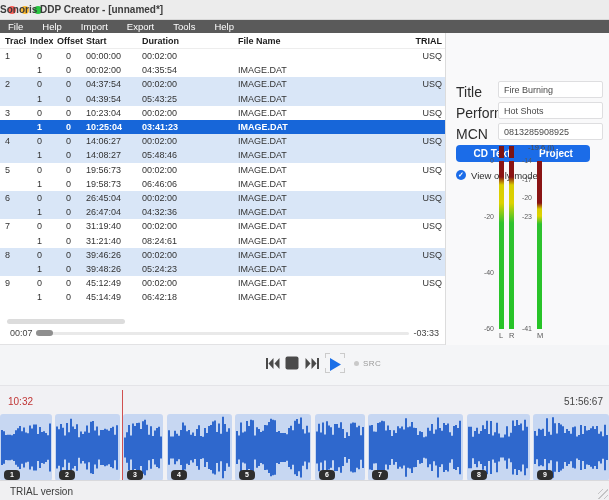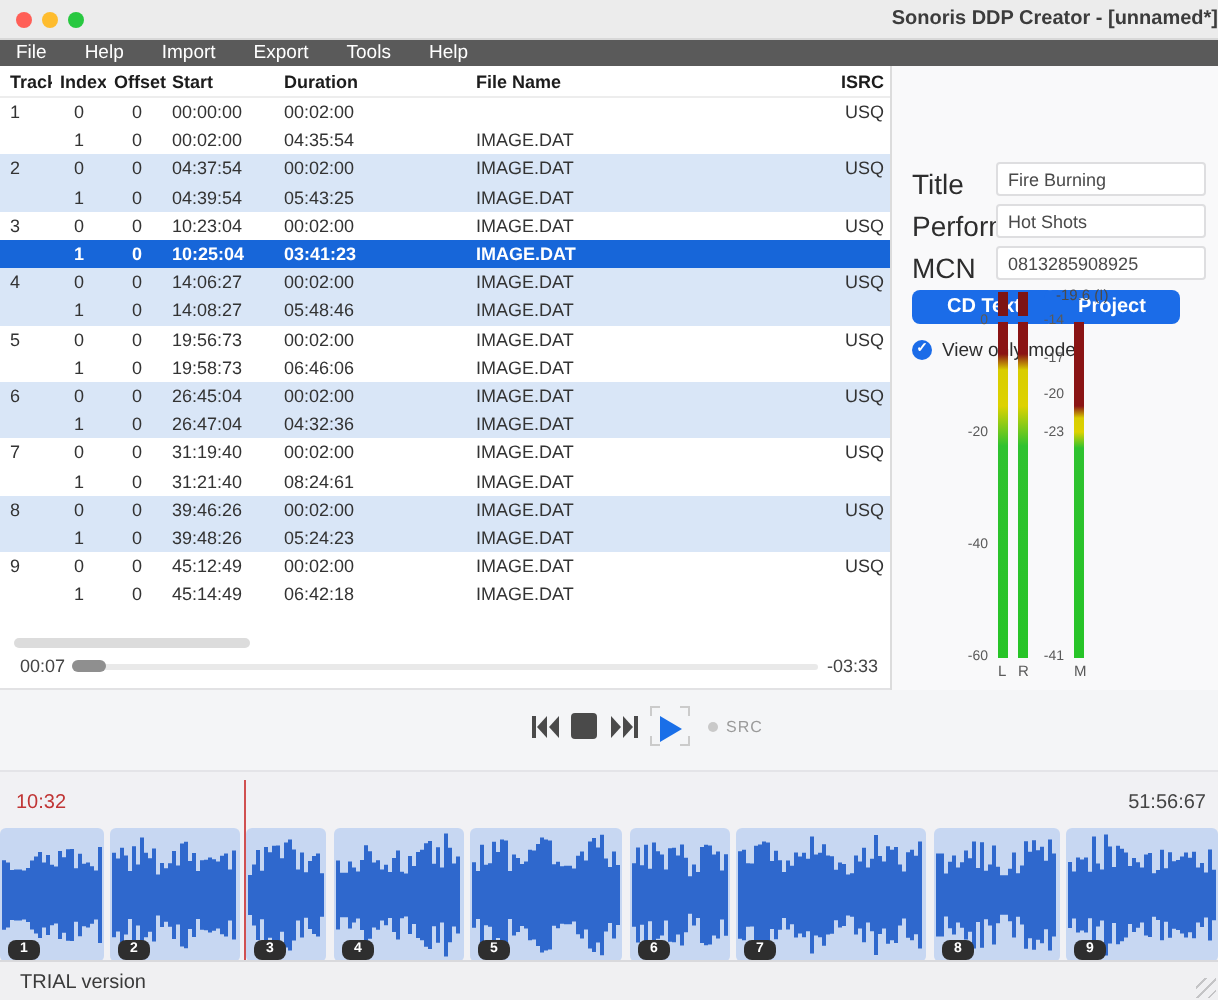--- a/index.html
+++ b/index.html
@@ -7,21 +7,21 @@
   body { font-family:"Liberation Sans", sans-serif; background:#f4f5f7; position:relative; color:#333; }
 
   .window { position:absolute; inset:0; width:609px; height:500px; background:#f4f5f7; overflow:hidden; }
 
   
   .titlebar { position:absolute; left:0; top:0; width:609px; height:20px; background:#ececec; border-bottom:1px solid #d8d8d8; }
   .tl { position:absolute; top:6px; width:8px; height:8px; border-radius:50%; }
   .tl.red { left:8px;  background:#ff5f57; }
   .tl.yel { left:21px; background:#febc2e; }
   .tl.grn { left:34px; background:#28c840; }
-  .titlebar .wtitle { position:absolute; left:0; right:0; top:4px; text-align:right; font-size:10px; font-weight:bold; color:#3c3c3c; }
+  .titlebar .wtitle { position:absolute; left:0; right:0; top:4px; text-align:left; font-size:10px; font-weight:bold; color:#3c3c3c; }
 
   
   .menubar { position:absolute; left:0; top:20px; width:609px; height:13px; background:#5a5a5a; display:flex; align-items:center; }
   .menu-item { color:#fff; font-size:9.5px; font-weight:normal; padding:0 11px 0 8px; cursor:default; }
 
   
   .table-panel { position:absolute; left:0; top:33px; width:445px; height:312px; background:#fff; border-bottom:1px solid #e2e2e4; }
   .thead { position:absolute; left:0; top:0; width:445px; height:16px; display:flex; align-items:center; border-bottom:1px solid #ededed; background:#fff; }
   .hcell { font-size:9px; font-weight:bold; color:#1c1c1c; white-space:nowrap; overflow:hidden; }
   .tbody { position:absolute; left:0; top:16px; width:445px; }
@@ -129,21 +129,21 @@
     </div>
 
   <div class="table-panel">
     <div class="thead">
         <span class="hcell c-track">Track</span>
         <span class="hcell c-index">Index</span>
         <span class="hcell c-offset">Offset</span>
         <span class="hcell c-start">Start</span>
         <span class="hcell c-duration">Duration</span>
         <span class="hcell c-file">File Name</span>
-        <span class="hcell c-isrc">ISRC</span>
+        <span class="hcell c-isrc">TRIAL</span>
       </div>
     <div class="tbody">
         <div class="trow">
           <span class="tcell c-track">1</span>
           <span class="tcell c-index">0</span>
           <span class="tcell c-offset">0</span>
           <span class="tcell c-start">00:00:00</span>
           <span class="tcell c-duration">00:02:00</span>
           <span class="tcell c-file"></span>
           <span class="tcell c-isrc">USQ</span>

